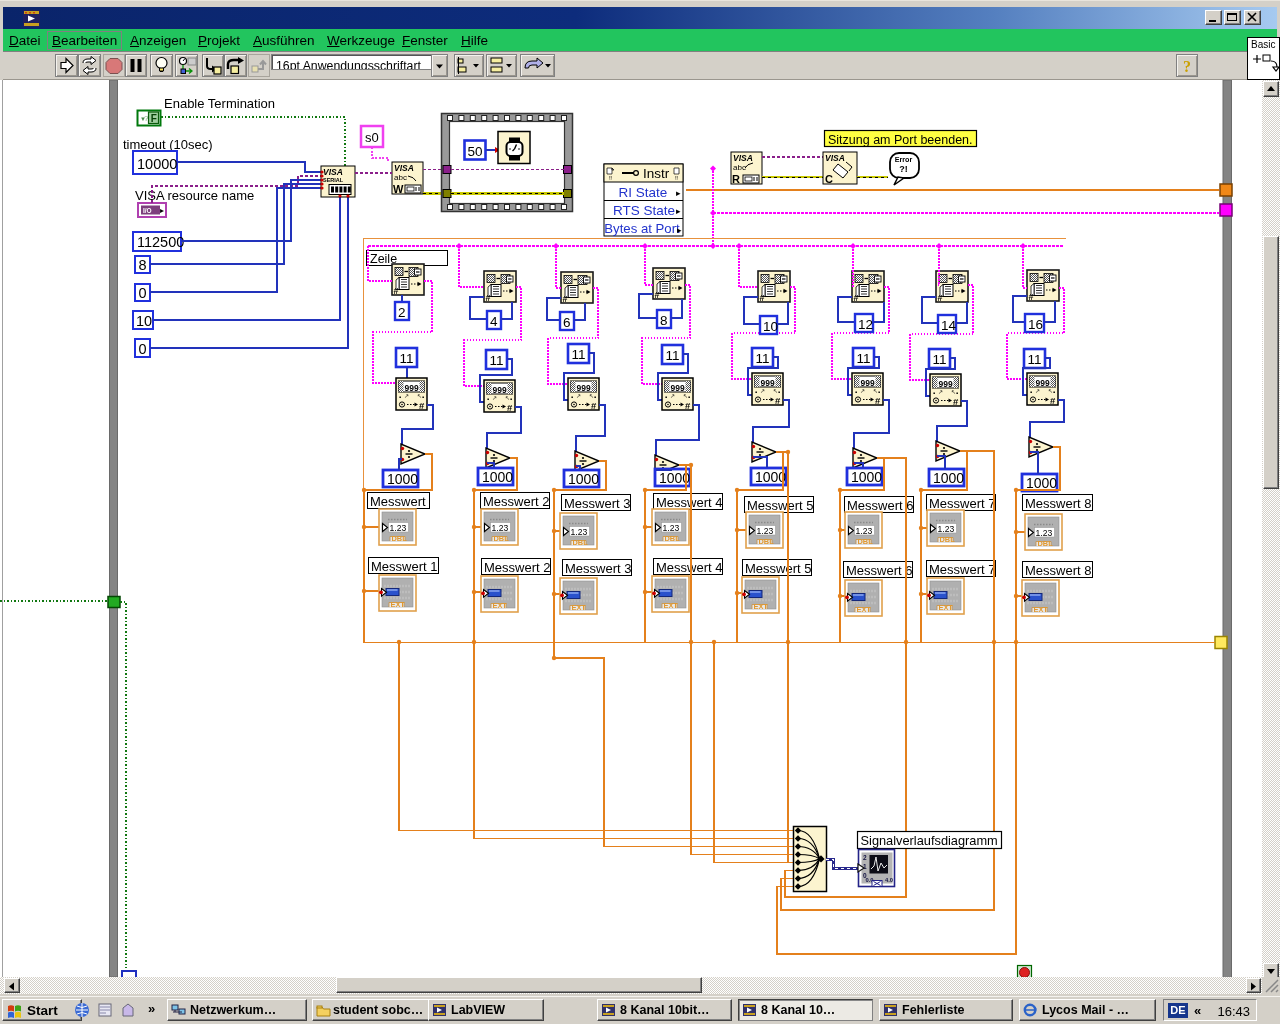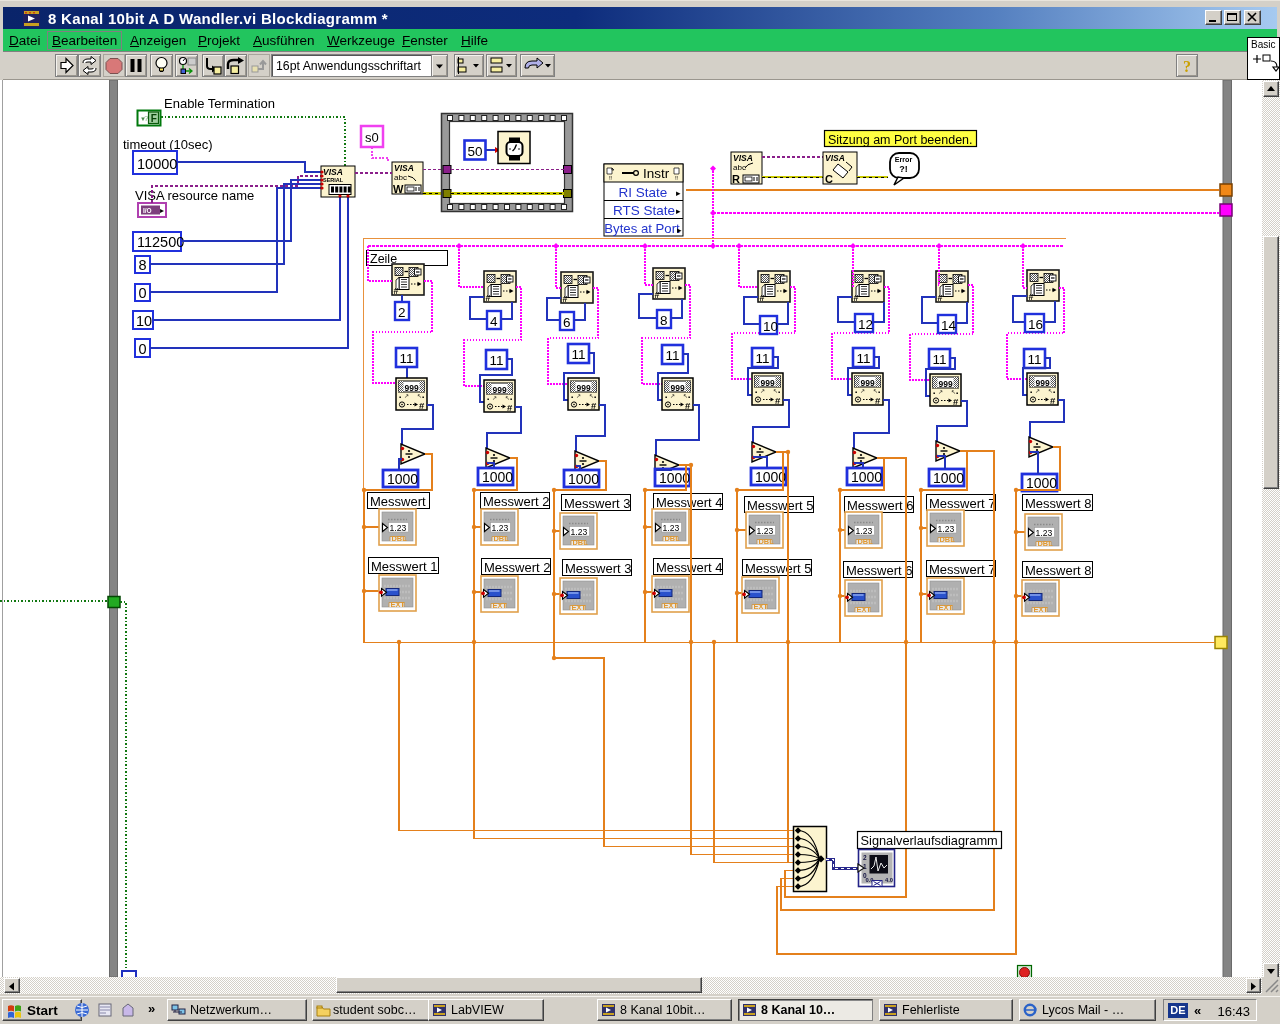--- a/index.html
+++ b/index.html
@@ -22,39 +22,38 @@
   background-size:2px 2px; background-position:0 0,1px 1px; }
 .vsb { position:absolute; left:1262px; top:80px; width:18px; height:914px; background:#fff;
   background-image: linear-gradient(45deg,#d4d0c8 25%,transparent 25%,transparent 75%,#d4d0c8 75%),
                     linear-gradient(45deg,#d4d0c8 25%,transparent 25%,transparent 75%,#d4d0c8 75%);
   background-size:2px 2px; background-position:0 0,1px 1px; }
 .sbtn { position:absolute; background:#d4d0c8; border:1px solid #404040; border-top-color:#fff; border-left-color:#fff;
   box-shadow: inset -1px -1px 0 #808080; }
 .taskbar { position:absolute; left:0; top:996px; width:1280px; height:28px; background:#d4d0c8; border-top:1px solid #f4f2ee; }
 .task { position:absolute; top:2px; height:22px; background:#d4d0c8; border:1px solid #404040;
   border-top-color:#fff; border-left-color:#fff; box-shadow: inset -1px -1px 0 #808080;
-  font-size:12.5px; color:#000; overflow:hidden; white-space:nowrap; padding:3px 4px 0 22px; }
+  font-size:12.5px; color:#000; overflow:hidden; white-space:nowrap; padding:3px 4px 0 22px;font-weight:bold; }
 .u { text-decoration:underline; }
 </style></head>
 <body>
 
 <div class="win" style="background:#d4d0c8;"></div>
 <div style="position:absolute;left:0;top:0;width:1280px;height:3px;background:#d4d0c8;border-top:1px solid #e8e4dc;"></div>
 
 <div class="titlebar">
   <svg style="position:absolute;left:20px;top:3px" width="17" height="17">
    <rect width="17" height="17" fill="#202060"></rect>
    <rect x="1" y="1" width="15" height="3" fill="#c8a020"></rect>
    <rect x="1" y="13" width="15" height="3" fill="#c8a020"></rect>
    <rect x="2" y="2" width="2" height="1.5" fill="#d04010"></rect>
       <rect x="6" y="2" width="2" height="1.5" fill="#d04010"></rect>
       <rect x="10" y="2" width="2" height="1.5" fill="#d04010"></rect>
    <path d="M5 5.5 L12 8.5 L5 11.5 Z" fill="#fff"></path>
   </svg>
-  <div class="txt">8 Kanal 10bit A D Wandler.vi Blockdiagramm *</div>
   <div class="tbtn" style="right:55px;"><svg width="15" height="13">
         <rect x="3" y="9" width="7" height="2" fill="#000"></rect>
       </svg></div>
   <div class="tbtn" style="right:36px;"><svg width="15" height="13">
         <rect x="2.5" y="2.5" width="9" height="7" fill="none" stroke="#000" stroke-width="1"></rect>
         <line x1="2.5" y1="3" x2="11.5" y2="3" stroke="#000" stroke-width="2"></line>
       </svg></div>
   <div class="tbtn" style="right:16px;"><svg width="15" height="13">
         <path d="M3 2 L11 10 M11 2 L3 10" stroke="#000" stroke-width="1.6"></path>
       </svg></div>
@@ -125,21 +124,21 @@
         <path d="M13 2 l6 3.5 l-6 3.5 z" fill="#000"></path>
         <rect x="6" y="11" width="7.5" height="7.5" fill="#f6eea0" stroke="#000" stroke-width="1.2"></rect>
       </svg>
   </div>
   <div class="tb" style="left:245.1px;width:22px;box-shadow:none;border-color:#a8a49c;">
     <svg width="20" height="21">
         <rect x="3" y="11" width="6" height="6" fill="#e8e0b0" stroke="#999"></rect>
         <path d="M9 14 h5 v-7 m-3 2.5 l3 -3.5 l3 3.5" fill="none" stroke="#999" stroke-width="2"></path>
       </svg>
   </div>
-  <div style="position:absolute;left:268px;top:1px;width:161px;height:23px;background:#fff;border:1px solid #808080;box-shadow: inset 1px 1px 0 #555;font-size:12.3px;padding:4px 0 0 4px;white-space:nowrap;overflow:hidden;">16pt Anwendungsschriftart</div>
+  <div style="position:absolute;left:268px;top:1px;width:161px;height:16px;background:#fff;border:1px solid #808080;box-shadow: inset 1px 1px 0 #555;font-size:12.3px;padding:4px 0 0 4px;white-space:nowrap;overflow:hidden;">16pt Anwendungsschriftart</div>
   <div class="tb" style="left:428px;width:17px;"><svg width="15" height="21">
         <path d="M4 9.5 l3.5 4 l3.5 -4 z" fill="#000"></path>
       </svg></div>
   <div class="tb" style="left:451px;width:30px;">
     <svg width="28" height="21">
         <rect x="3" y="4" width="5" height="4" fill="#f6eea0" stroke="#000"></rect>
         <rect x="3" y="12" width="8" height="5" fill="#f6eea0" stroke="#000"></rect>
         <line x1="3.5" y1="2" x2="3.5" y2="19" stroke="#000"></line>
         <path d="M18 9 l3 3.5 l3 -3.5 z" fill="#000"></path>
       </svg>

